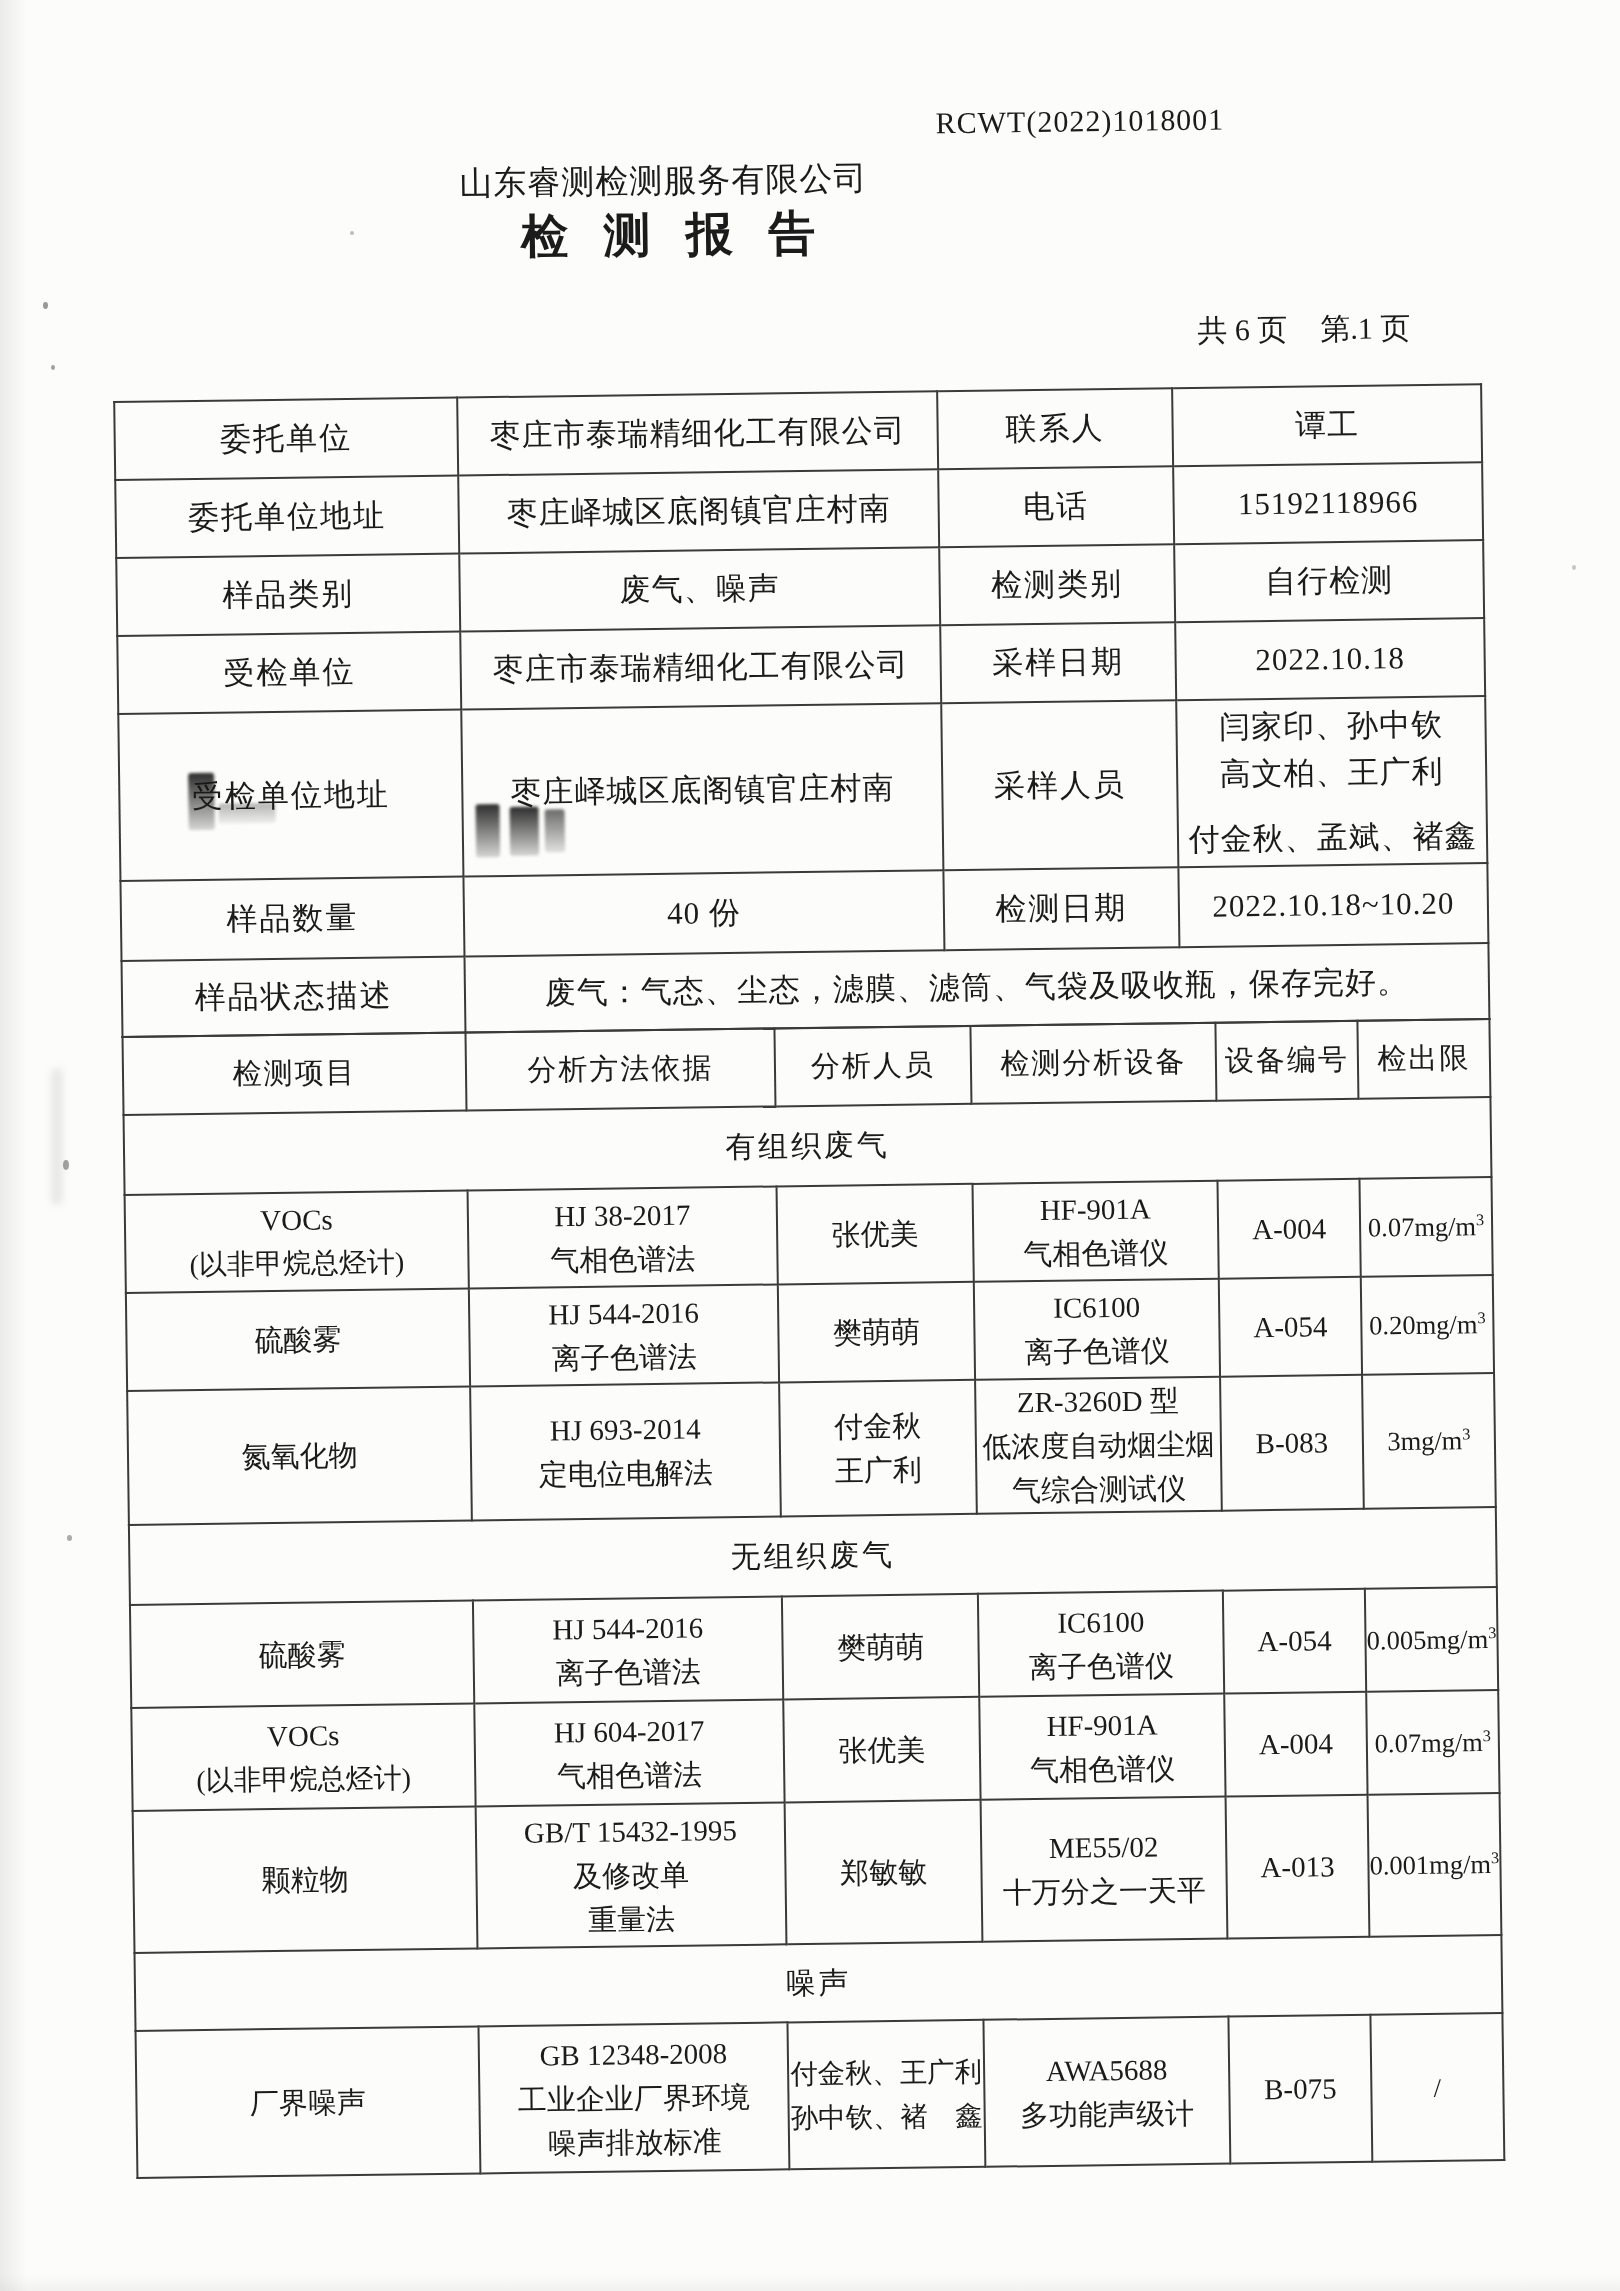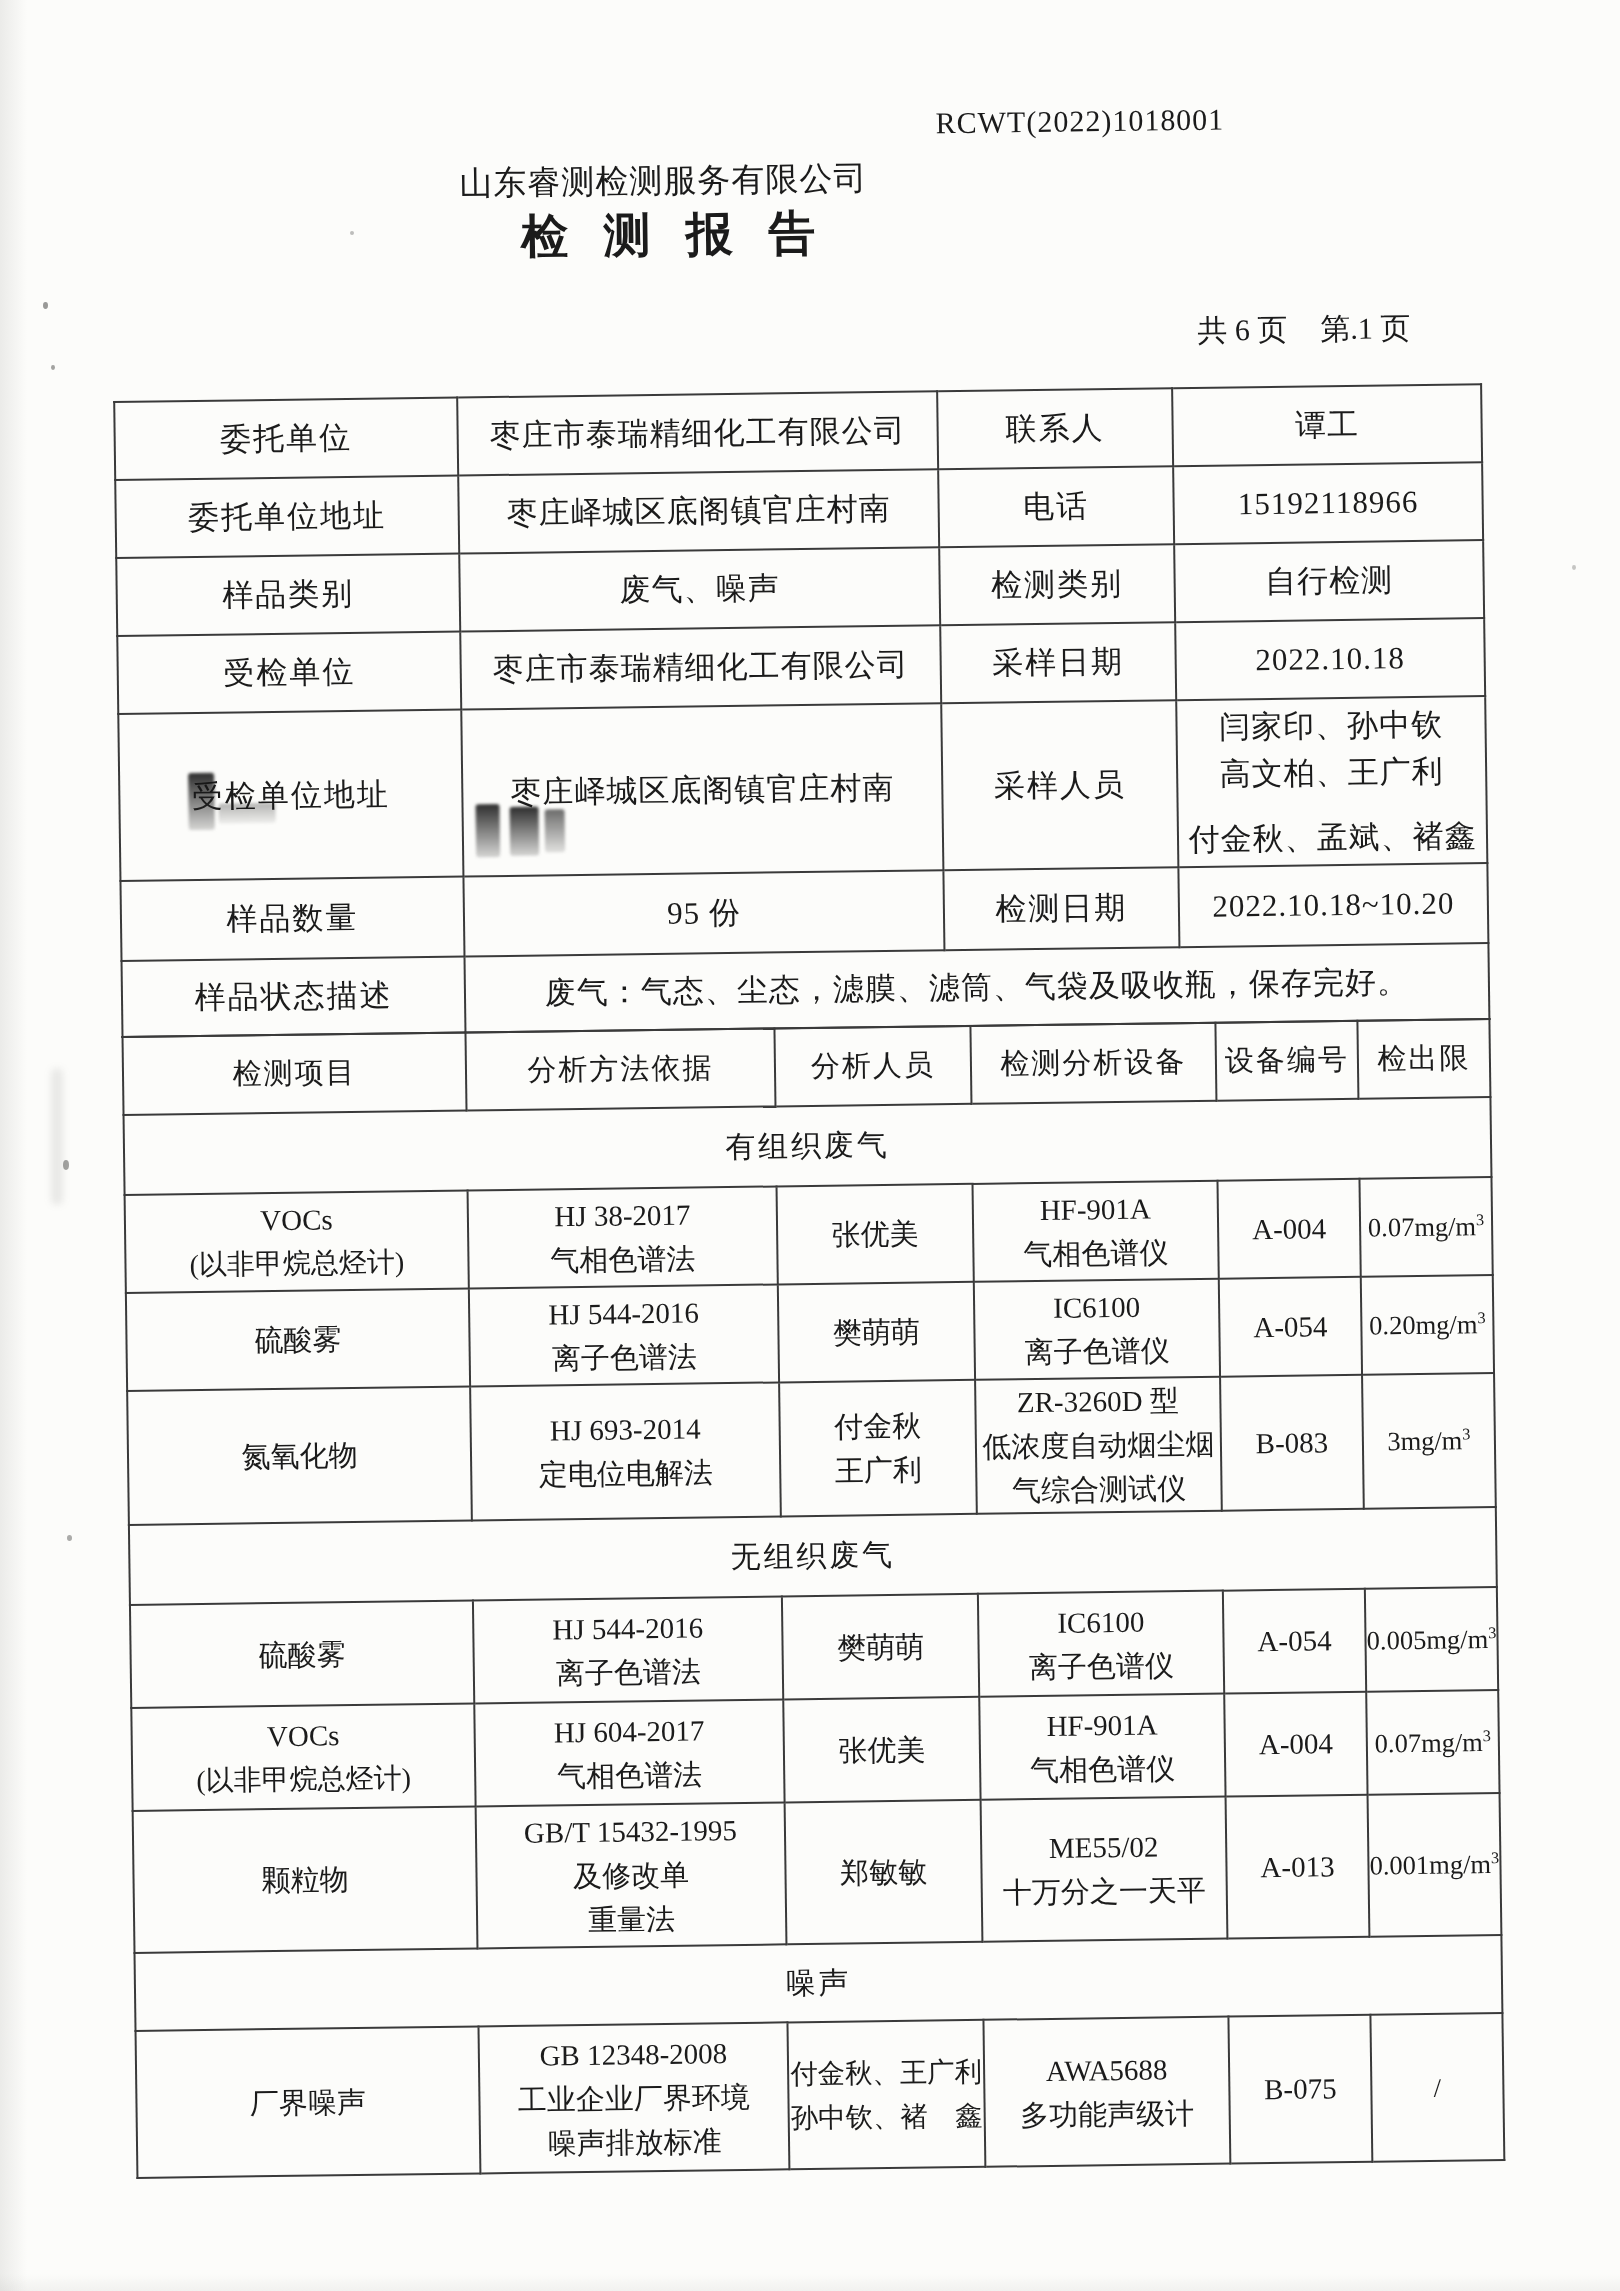--- a/index.html
+++ b/index.html
@@ -114,21 +114,21 @@
         <td class="val"><span>枣庄峄城区底阁镇官庄村南</span></td>
         <td class="lab"><span>采样人员</span></td>
         <td class="val">
           <div class="l">闫家印、孙中钦</div>
           <div class="l">高文柏、王广利</div>
           <div class="l gap">付金秋、孟斌、褚鑫</div>
         </td>
       </tr>
       <tr class="h82">
         <td class="lab"><span>样品数量</span></td>
-        <td class="val"><span>95 份</span></td>
+        <td class="val"><span>40 份</span></td>
         <td class="lab"><span>检测日期</span></td>
         <td class="val"><span>2022.10.18~10.20</span></td>
       </tr>
       <tr class="h78">
         <td class="lab"><span>样品状态描述</span></td>
         <td class="val" colspan="3"><span>废气：气态、尘态，滤膜、滤筒、气袋及吸收瓶，保存完好。</span></td>
       </tr>
     </tbody>
       </table>
 

